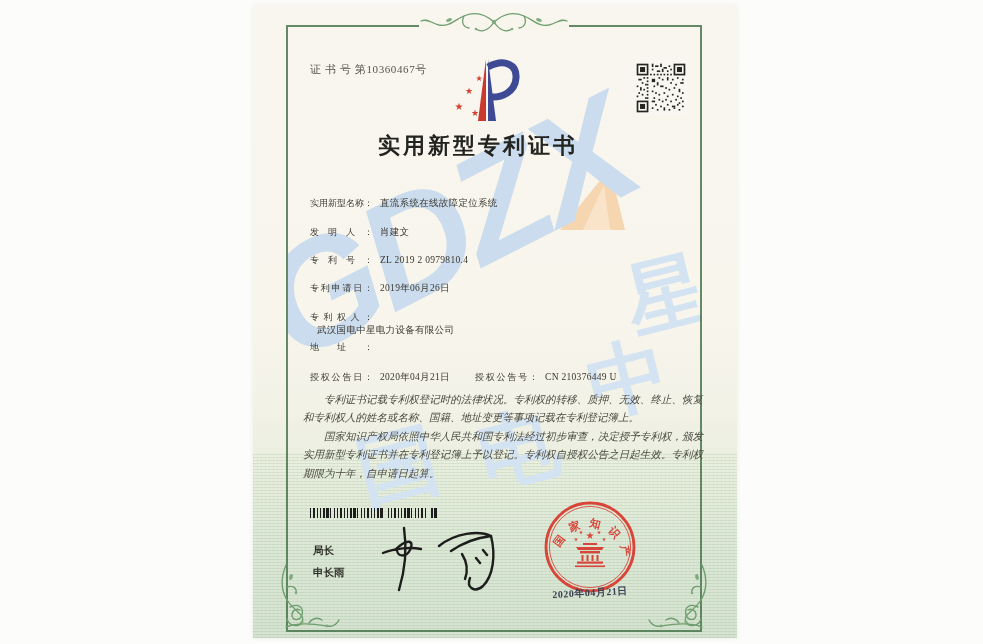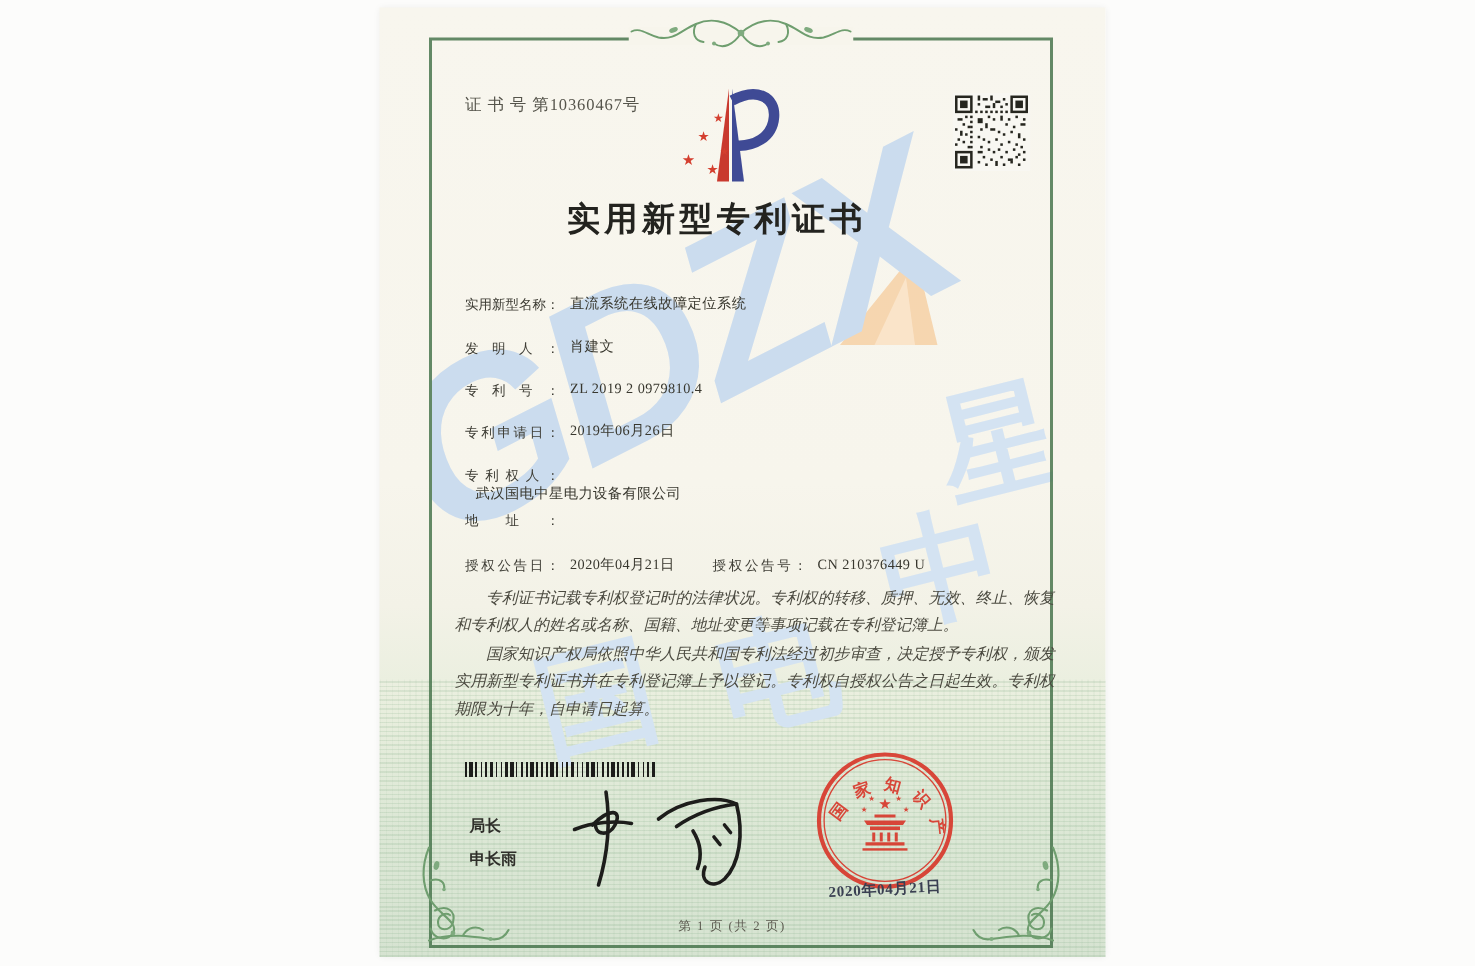--- a/index.html
+++ b/index.html
@@ -326,16 +326,15 @@
             <rect x="-3.5" y="8" width="2" height="6"></rect>
           <rect x="1.5" y="8" width="2" height="6"></rect>
             <rect x="6.5" y="8" width="2" height="6"></rect>
           <rect x="-13" y="14.5" width="26" height="2.2"></rect>
           <rect x="-15" y="18.5" width="30" height="1.6"></rect>
         </g>
       </g>
     </svg>
     <div class="seal-date">2020年04月21日</div>
 
-    <div class="pagefoot">第 1 页 (共 2 页)</div>
 
   </div>
 </div>
 
 </body></html>

